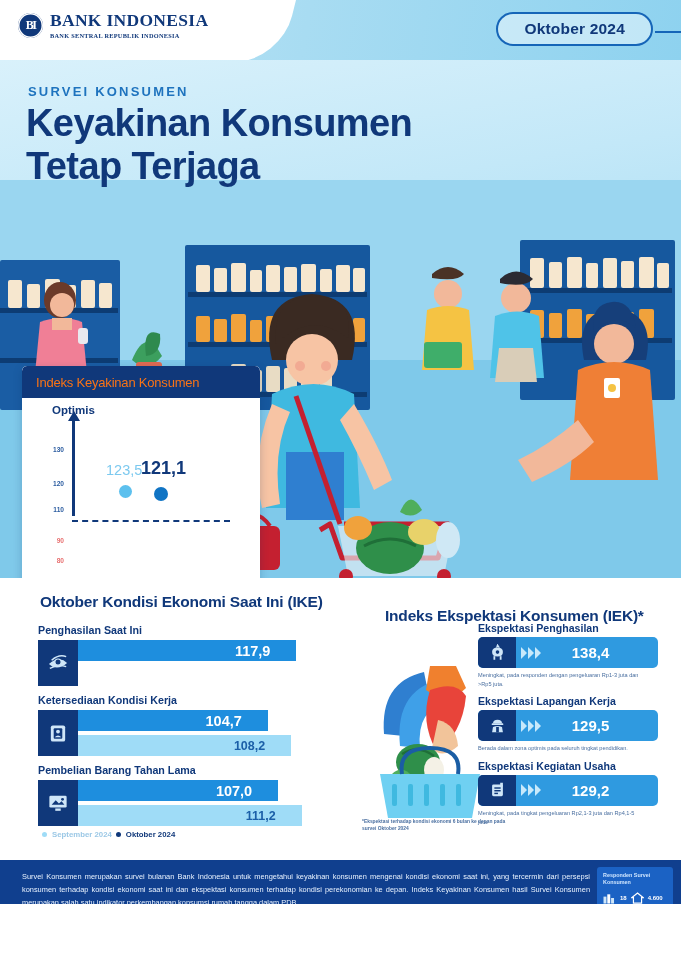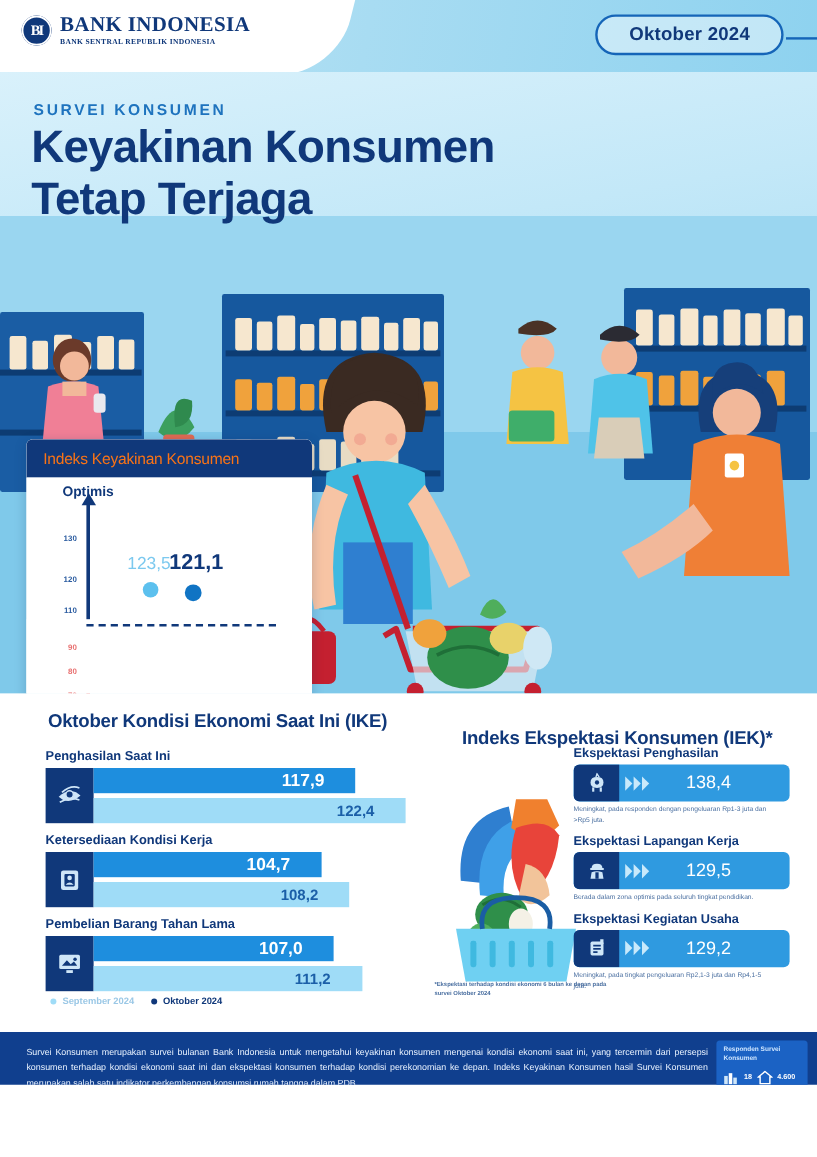--- a/index.html
+++ b/index.html
@@ -141,21 +141,21 @@
   }
   .bar-stack { position:absolute; left:40px; top:0; right:0; height:46px; }
   .bar {
     position:absolute; height:21px; display:flex; align-items:center;
     justify-content:flex-end; padding-right:26px; color:#fff;
     font-weight:bold; font-size:14.5px;
   }
   .bar.okt { top:0; background:#1e8ede; }
   .bar.sep { top:25px; background:#9fdcf7; color:#1b5fa8; font-size:12.5px; }
 
-  .legend { position:absolute; left:42px; top:252px; display:flex; gap:14px; align-items:center; }
+  .legend { position:absolute; left:42px; top:252px; display:flex; gap:4px; align-items:center; }
   .legend-item { display:flex; align-items:center; gap:5px; font-size:7.8px; font-weight:bold; }
   .legend-dot { width:5px; height:5px; border-radius:50%; }
 
   
   .iek-wrap { position:absolute; left:478px; top:44px; width:180px; }
   .iek-item { margin-bottom:7px; }
   .iek-label { color:#10387a; font-size:10.6px; font-weight:bold; margin-bottom:3px; }
   .iek-pill {
     height:31px; border-radius:5px; overflow:hidden; display:flex; align-items:center;
     background:#2f9ae0;
@@ -163,21 +163,21 @@
   .iek-icon {
     width:38px; height:31px; background:#10387a;
     display:flex; align-items:center; justify-content:center; flex:none;
   }
   .chevs { display:flex; align-items:center; margin-left:5px; gap:1px; flex:none; }
   .chev {
     width:0; height:0; border-top:6px solid transparent; border-bottom:6px solid transparent;
     border-left:6px solid #c8e9fb;
   }
   .iek-val {
-    flex:1; text-align:center; color:#fff; font-size:15px; font-weight:normal; padding-right:18px;
+    flex:1; text-align:center; color:#fff; font-size:15px; font-weight:bold; padding-right:18px;
   }
   .iek-note {
     color:#4a6fa0; font-size:5.6px; line-height:1.55; margin-top:3px; width:168px;
   }
   .basket-art { position:absolute; left:378px; top:72px; width:105px; height:180px; }
   .footnote {
     position:absolute; left:362px; top:240px;
     color:#4a6fa0; font-size:4.9px; line-height:1.5; width:150px; font-weight:bold;
   }
 
@@ -432,21 +432,20 @@
         <div class="icon-box">
           <svg width="22" height="20" viewBox="0 0 24 22" fill="none">
             <path d="M2 12 q8 -7 16 -4 l4 3 q-8 7 -16 4z" fill="#cfe6f8"></path>
             <path d="M5 8 q8 -7 16 -4" stroke="#cfe6f8" stroke-width="1.6" fill="none"></path>
             <circle cx="12" cy="10" r="3.4" fill="#10387a" stroke="#cfe6f8" stroke-width="1.3"></circle>
             <path d="M3 17 q9 -5 18 -2" stroke="#cfe6f8" stroke-width="1.6" fill="none"></path>
           </svg>
         </div>
         <div class="bar-stack">
           <div class="bar okt" style="width:84%">117,9</div>
-          <div class="bar sep" style="width:100%">122,4</div>
         </div>
       </div>
     </div>
 
     <div class="bar-group" style="top:116px">
       <div class="bar-label">Ketersediaan Kondisi Kerja</div>
       <div class="bar-block">
         <div class="icon-box">
           <svg width="20" height="21" viewBox="0 0 20 22" fill="none">
             <rect x="2.5" y="2.5" width="15" height="17" rx="2" fill="#cfe6f8"></rect>

